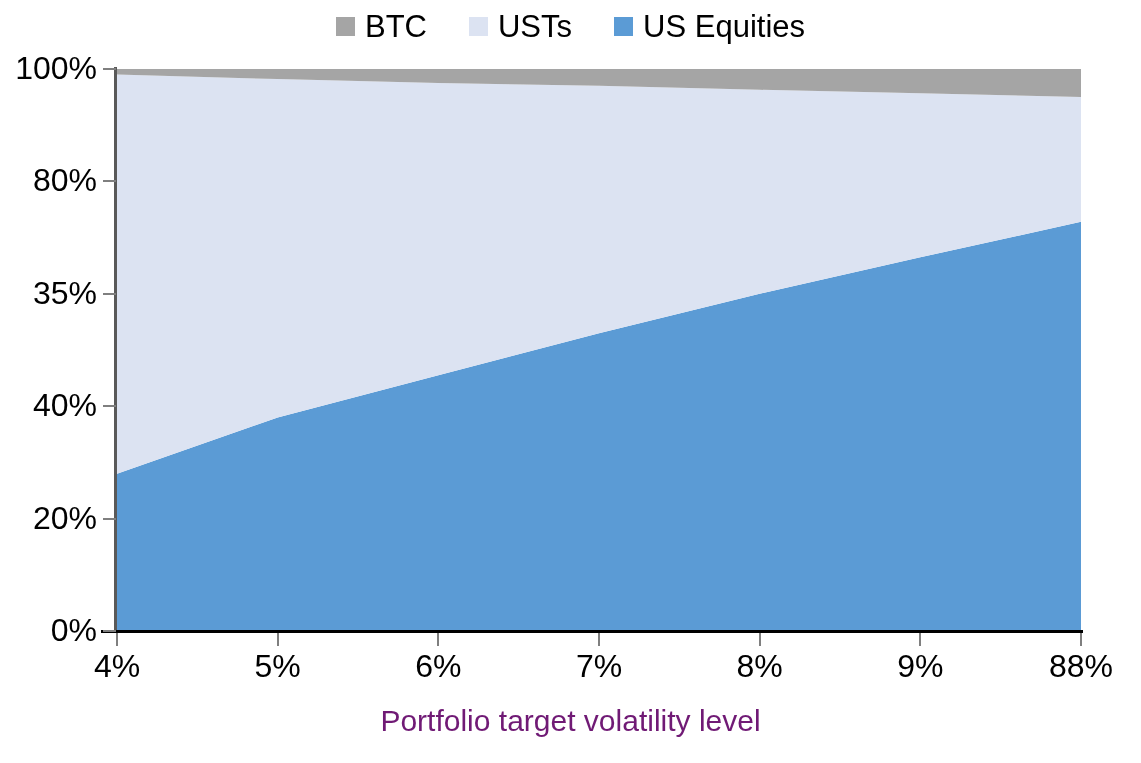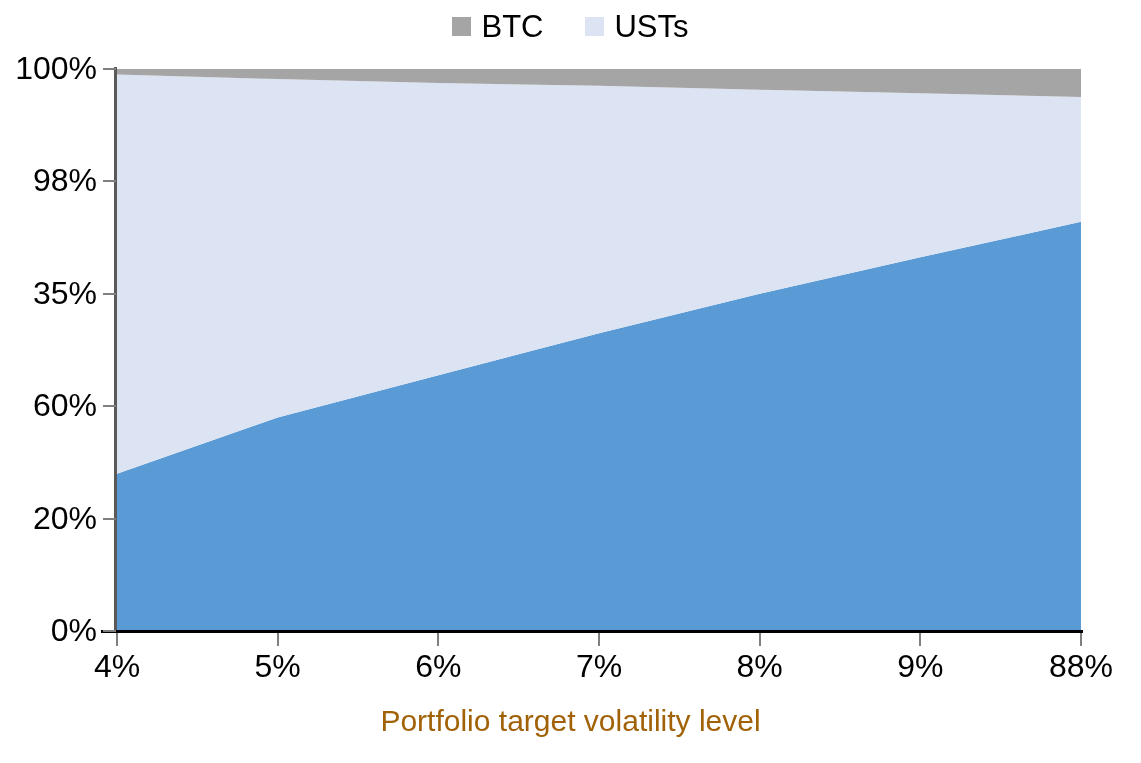--- a/index.html
+++ b/index.html
@@ -117,62 +117,66 @@
     white-space: nowrap;
   }
 
   .axis-title-x {
     position: absolute;
     left: 0;
     top: 704px;
     width: 1141px;
     text-align: center;
     font-size: 30px;
-    color: #a16207;
+    color: #701a75;
     line-height: 34px;
   }
 </style>
 </head>
 <body>
 
 <div id="chart-root">
 
   <div class="legend">
     <div class="legend-entry">
       <span class="legend-swatch" style="background:#A5A5A5;"></span>
       <span class="legend-label">BTC</span>
     </div>
     <div class="legend-entry">
       <span class="legend-swatch" style="background:#DCE3F2;"></span>
       <span class="legend-label">USTs</span>
+    </div>
+    <div class="legend-entry">
+      <span class="legend-swatch" style="background:#5B9BD5;"></span>
+      <span class="legend-label">US Equities</span>
     </div>
   </div>
 
   <div class="plot-wrap">
     <svg class="plot-svg" id="plot-svg" viewBox="0 0 964 562" preserveAspectRatio="none">
         <path d="M0.00,404.64 L160.67,348.44 L321.33,306.29 L482.00,264.14 L642.67,224.80 L803.33,188.27 L964.00,152.86 L964.00,562.00 L803.33,562.00 L642.67,562.00 L482.00,562.00 L321.33,562.00 L160.67,562.00 L0.00,562.00 Z" fill="#5B9BD5" stroke="none"></path>
         <path d="M0.00,5.62 L160.67,10.12 L321.33,14.05 L482.00,16.86 L642.67,20.79 L803.33,24.17 L964.00,28.10 L964.00,152.86 L803.33,188.27 L642.67,224.80 L482.00,264.14 L321.33,306.29 L160.67,348.44 L0.00,404.64 Z" fill="#DCE3F2" stroke="none"></path>
         <path d="M0.00,0.00 L160.67,0.00 L321.33,0.00 L482.00,0.00 L642.67,0.00 L803.33,0.00 L964.00,0.00 L964.00,28.10 L803.33,24.17 L642.67,20.79 L482.00,16.86 L321.33,14.05 L160.67,10.12 L0.00,5.62 Z" fill="#A5A5A5" stroke="none"></path>
       </svg>
   </div>
 
   <div class="axis-y-line"></div>
   <div class="axis-x-line"></div>
 
   <div id="y-axis-group">
       <div class="tick-y" style="top: 630px;"></div>
       <div class="ylabel" style="top: 614px;">0%</div>
       <div class="tick-y" style="top: 517.6px;"></div>
       <div class="ylabel" style="top: 501.6px; margin-left: 48px;">20%</div>
       <div class="tick-y" style="top: 405.2px;"></div>
-      <div class="ylabel" style="top: 389.2px;">60%</div>
+      <div class="ylabel" style="top: 389.2px;">40%</div>
       <div class="tick-y" style="top: 292.8px;"></div>
       <div class="ylabel" style="top: 276.8px;">35%</div>
       <div class="tick-y" style="top: 180.4px;"></div>
-      <div class="ylabel" style="top: 164.4px;">98%</div>
+      <div class="ylabel" style="top: 164.4px;">80%</div>
       <div class="tick-y" style="top: 68px;"></div>
       <div class="ylabel" style="top: 52px;">100%</div>
     </div>
 
   <div id="x-axis-group">
       <div class="tick-x" style="left: 116px;"></div>
       <div class="xlabel" style="left: 117px;">4%</div>
       <div class="tick-x" style="left: 276.667px;"></div>
       <div class="xlabel" style="left: 277.667px;">5%</div>
       <div class="tick-x" style="left: 437.333px;"></div>

